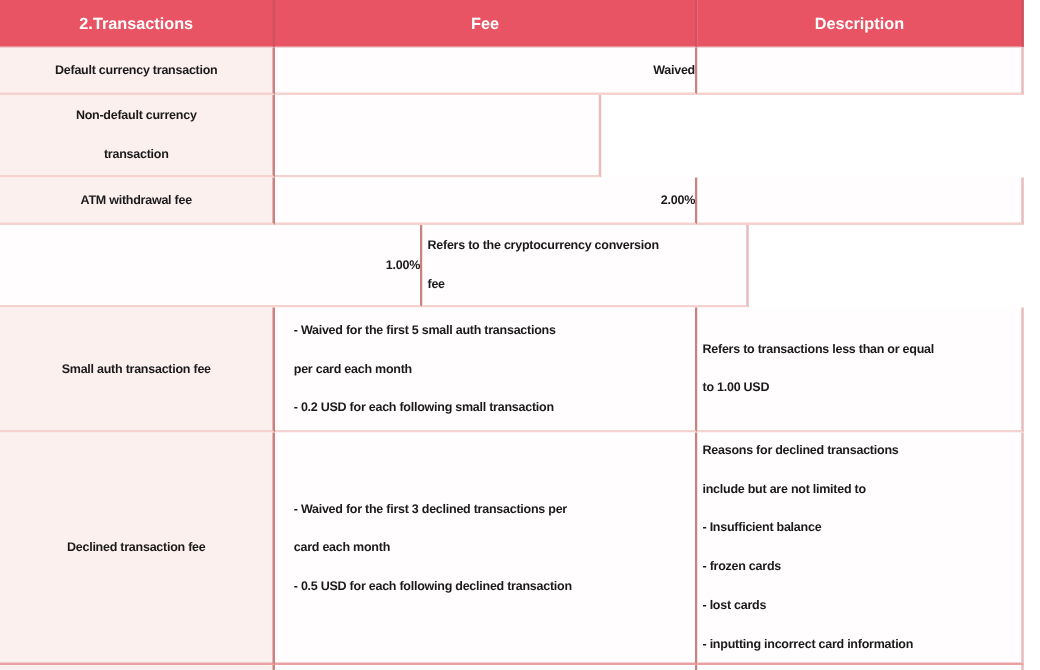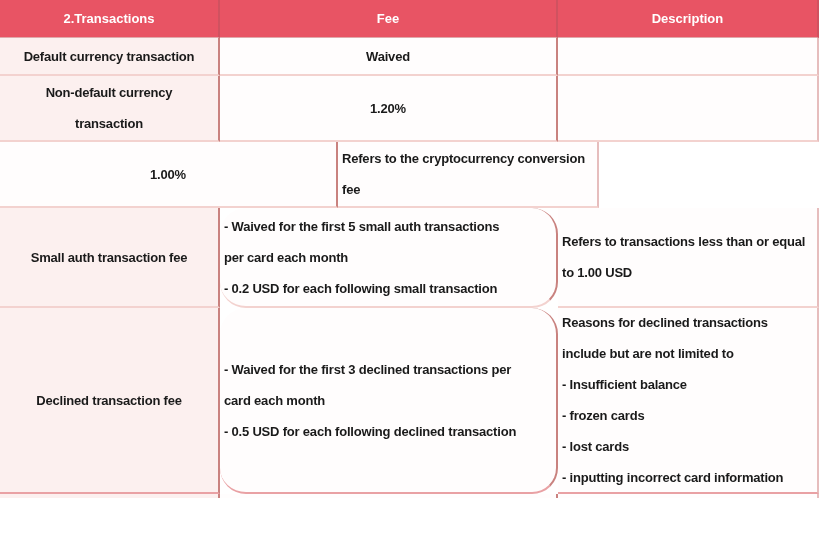--- a/index.html
+++ b/index.html
@@ -22,28 +22,28 @@
     font-family: "Liberation Sans", sans-serif;
   }
   .fee-table { width: 832px; height: 536px; }
   .row { display: flex; width: 832px; }
   .cell {
     display: flex; align-items: center; overflow: hidden;
     border-right: 2px solid var(--column_border);
     border-bottom: 2px solid var(--row_border);
   }
   .c1 { width: 220px; background: var(--name_col_bg); justify-content: center; }
-  .c2 { width: 338px; background: var(--cell_bg); justify-content: center; }
+  .c2 { width: 338px; background: var(--cell_bg); justify-content: flex-end; }
   .c3 { width: 261px; background: var(--cell_bg); justify-content: flex-start;
         padding-left: 4px; border-right-color: var(--right_border); }
-  .c2.left { justify-content: flex-start; padding-left: 4px; border-radius: 26px; }
+  .c2.left { justify-content: flex-start; padding-left: 15px; }
   .txt {
     white-space: pre-line;
     font-weight: bold;
-    font-size: 13px;
+    font-size: 10px;
     letter-spacing: -0.2px;
     line-height: 31px;
     color: var(--text);
   }
   .c1 .txt { text-align: center; }
   .header-row .cell {
     background: var(--header_bg);
     border-right-color: var(--header_divider);
     border-bottom: 1px solid var(--header_underline);
     justify-content: center; padding-left: 0;
@@ -84,28 +84,36 @@
     <div class="cell c3">
       <span class="txt"></span>
     </div>
   </div>
 
   <div class="row h66">
     <div class="cell c1">
       <span class="txt">Non-default currency
 transaction</span>
     </div>
+    <div class="cell c3">
+      <span class="txt"></span>
+    </div>
+  </div>
+
+  <div class="row h38">
+    <div class="cell c1">
+      <span class="txt">ATM withdrawal fee</span>
+    </div>
     <div class="cell c2">
-      <span class="txt">1.20%</span>
+      <span class="txt">2.00%</span>
     </div>
     <div class="cell c3">
       <span class="txt"></span>
     </div>
   </div>
-
 
   <div class="row h66">
     <div class="cell c2">
       <span class="txt">1.00%</span>
     </div>
     <div class="cell c3">
       <span class="txt">Refers to the cryptocurrency conversion
 fee</span>
     </div>
   </div>

